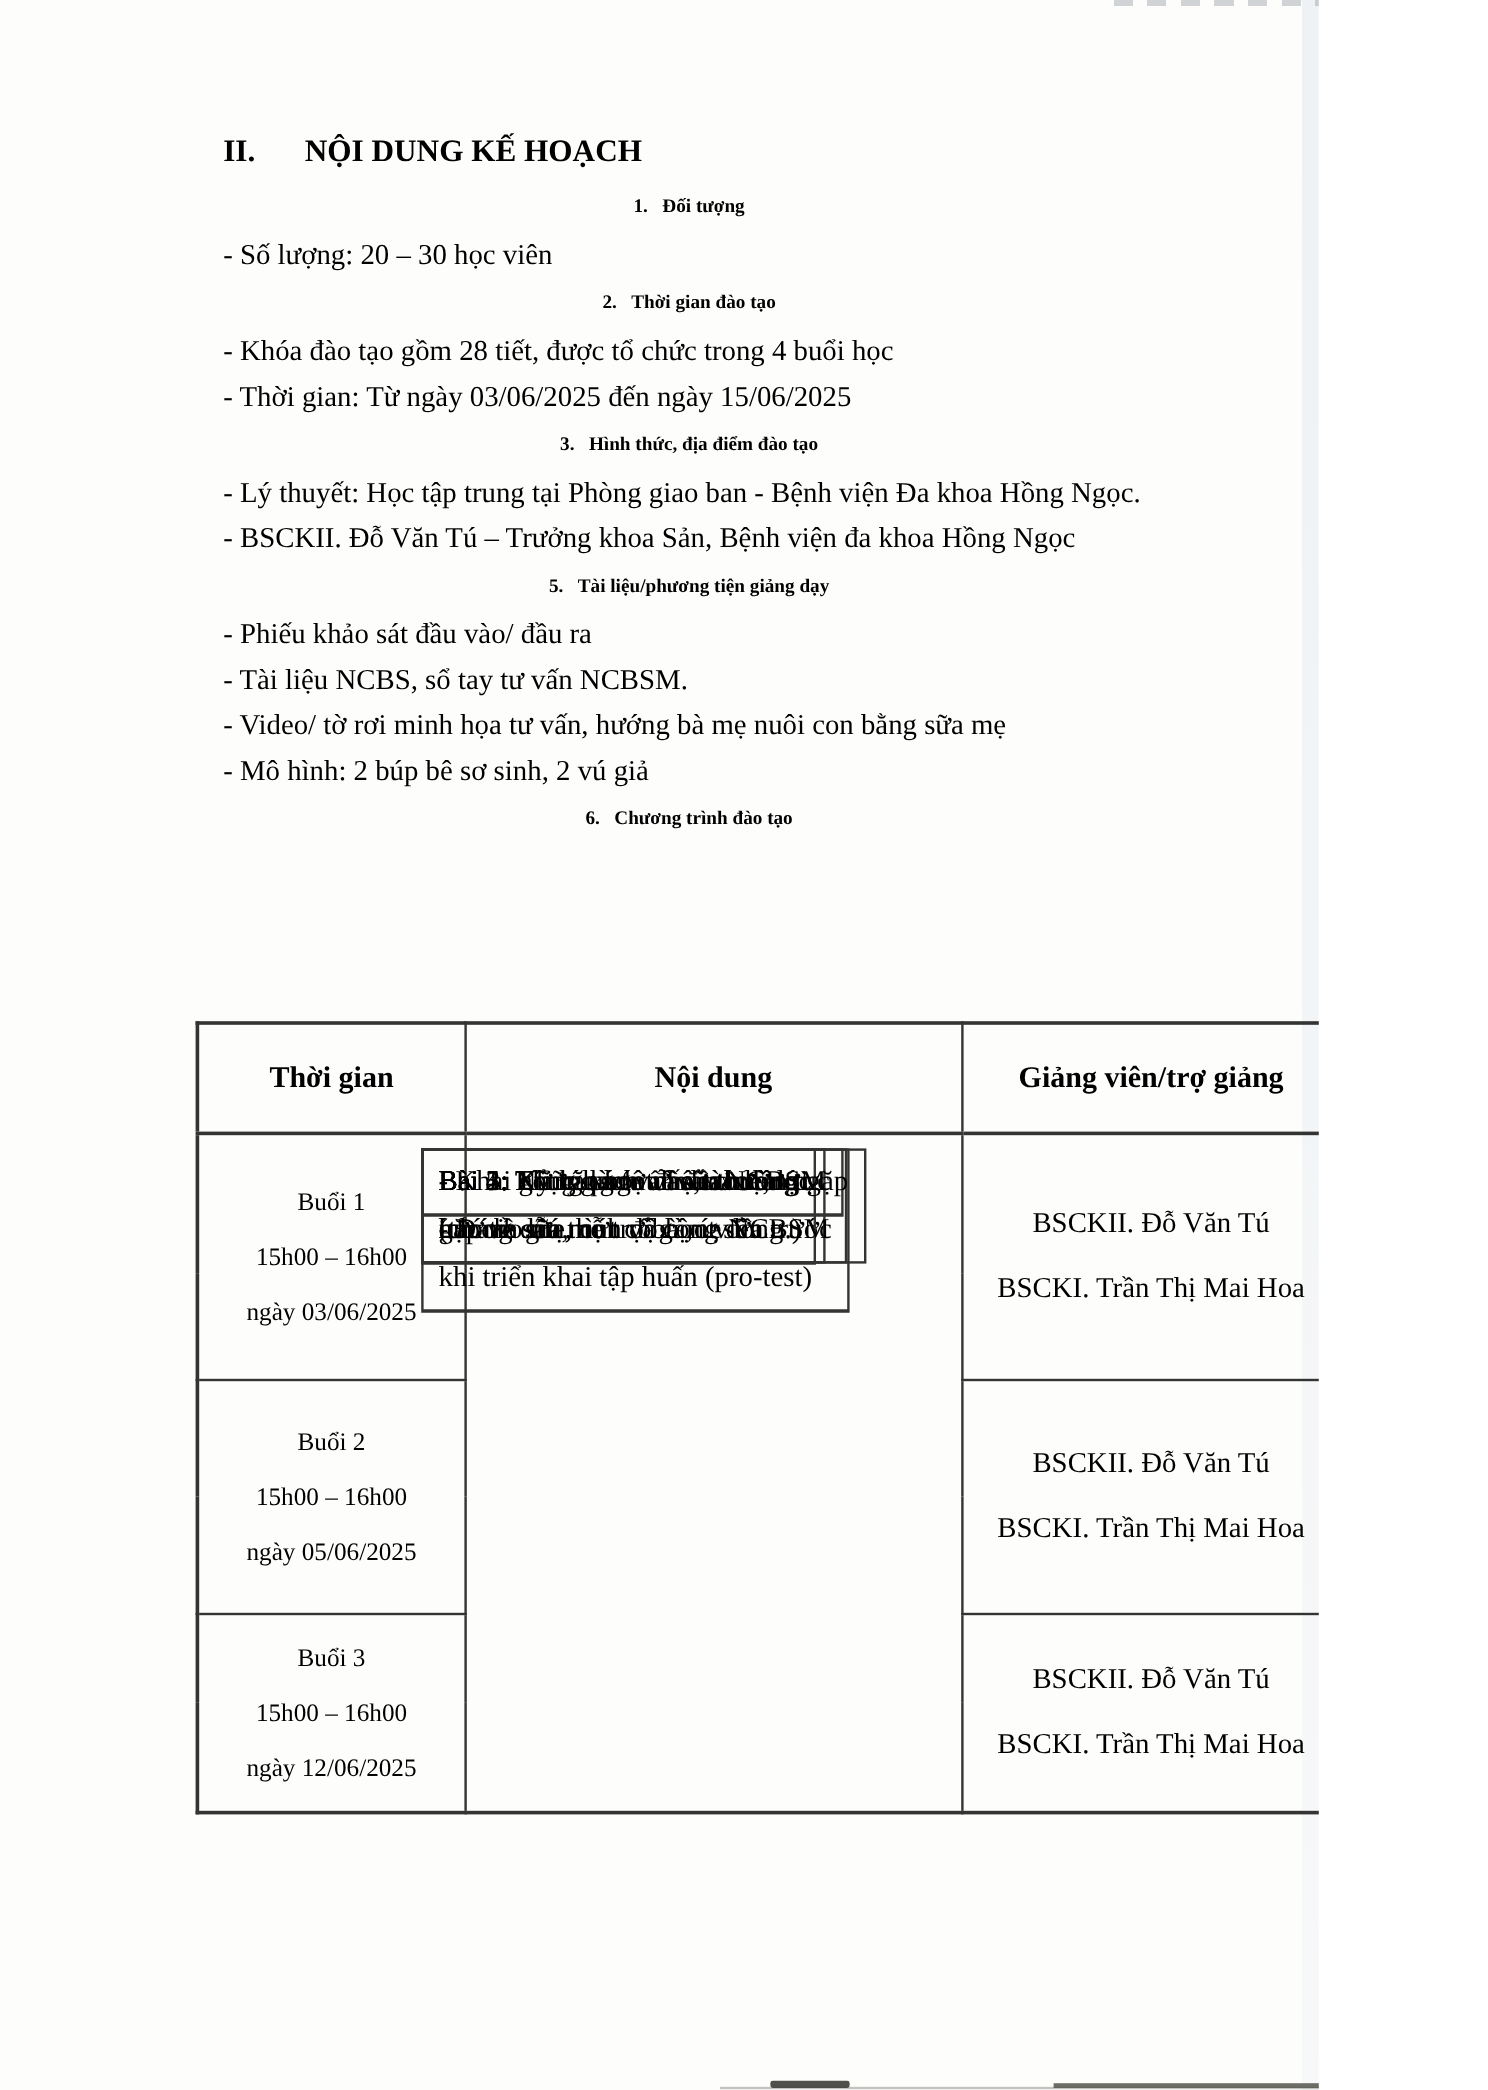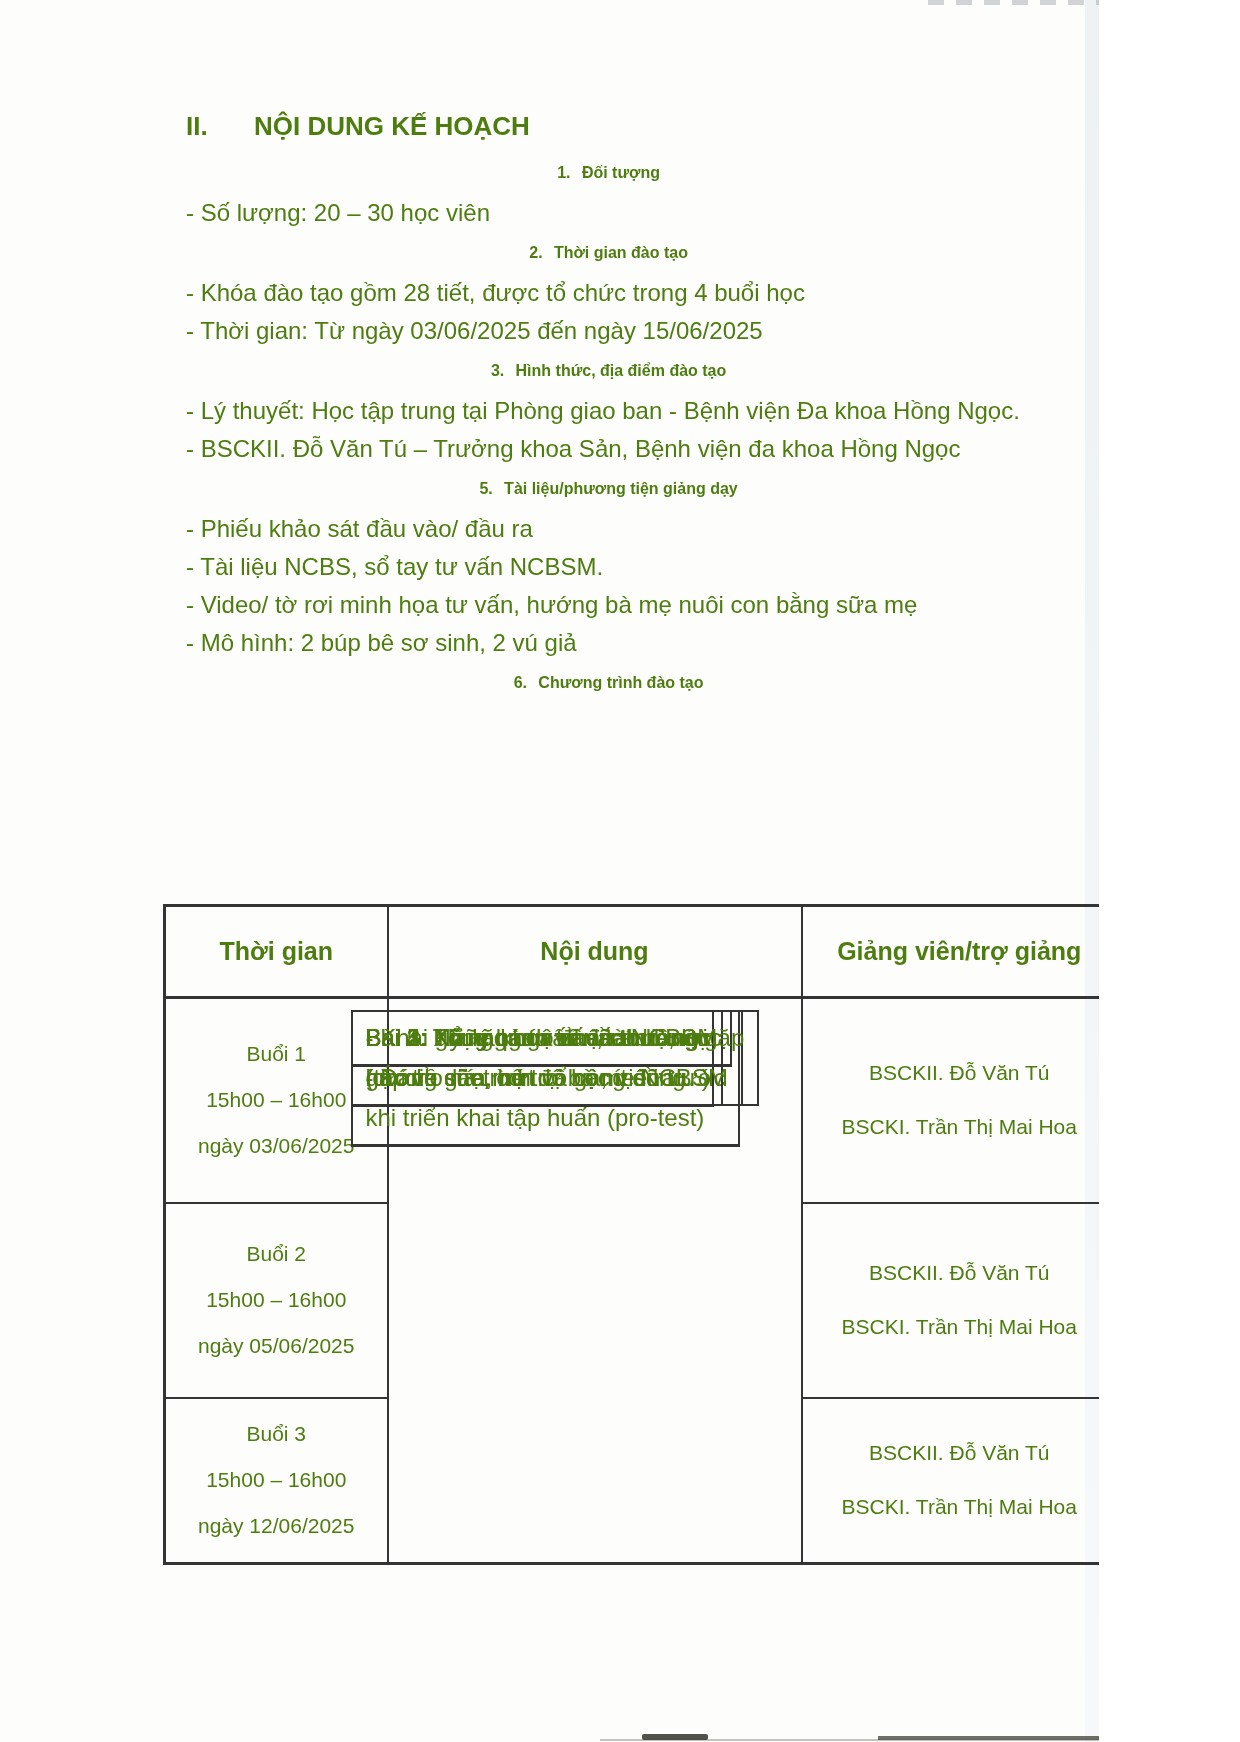--- a/index.html
+++ b/index.html
@@ -1,54 +1,54 @@
 <!DOCTYPE html>
 <html><head>
 <meta charset="utf-8">
 <style>
   * { margin:0; padding:0; box-sizing:border-box; }
   html,body { background:#ffffff; }
   .page {
     position:relative; width:1099px; height:1742px;
     background:#fdfdfc; overflow:hidden;
-    font-family:Liberation Sans, sans-serif;
-    color:#4d7c0f;
+    font-family:Liberation Serif, serif;
+    color:#000000;
   }
   .right-tint { position:absolute; right:0; top:0; width:14px; height:100%;
     background:linear-gradient(180deg, rgba(203,214,228,.30), rgba(203,214,228,.12)); }
   .artifact-top { position:absolute; left:928px; top:0; width:212px; height:5px;
     background:repeating-linear-gradient(90deg,#9aa0a6 0 16px, transparent 16px 28px); opacity:.45; }
   .artifact-bottom-line { position:absolute; left:878px; top:1736px; width:362px; height:4px;
     background:#55554e; opacity:.85; }
   .artifact-bottom-blob { position:absolute; left:642px; top:1734px; width:66px; height:6px;
     background:#3e3e38; border-radius:2px; opacity:.9; }
   .artifact-bottom-faint { position:absolute; left:600px; top:1739px; width:640px; height:2px;
     background:#8a8a82; opacity:.5; }
 
   .content { position:absolute; left:186px; top:104px; }
   .doc-title { font-weight:bold; font-size:26px; height:48px; line-height:44px; white-space:nowrap; }
   .doc-title .tnum { display:inline-block; width:68px; }
   .heading { font-weight:bold; font-size:16px; height:42px; line-height:42px; white-space:nowrap;text-align:center; }
   .hnum { display:inline-block; width:36px; }
   .body-line { font-size:24px; height:38px; line-height:38px; white-space:nowrap; }
 
   table.schedule {
-    position:absolute; left:163px; top:904px; width:953px;
+    position:absolute; left:163px; top:851px; width:953px;
     border-collapse:collapse; table-layout:fixed;
     border:3px solid #343434;
   }
   col.c1 { width:223px; } col.c2 { width:414px; } col.c3 { width:316px; }
   .schedule th, .schedule td { border:2px solid #343434; vertical-align:middle; }
   .schedule thead tr { height:92px; }
   .schedule th { font-size:25px; font-weight:bold; text-align:center; border-bottom-width:3px; }
   td.time { text-align:center; font-size:21px; line-height:46px; }
   td.content { text-align:left; padding:6px 13px; font-size:24px; }
   td.content div { line-height:40px; white-space:nowrap; }
   td.content.subtop { border-bottom-width:3px; }
-  td.trainers { text-align:center; font-size:21px; line-height:54px; }
+  td.trainers { text-align:center; font-size:24px; line-height:54px; }
   tr.r1a { height:116px; } tr.r1b { height:89px; }
   tr.r2a { height:97px; }  tr.r2b { height:98px; }
   tr.r3a { height:74px; }  tr.r3b { height:92px; }
 </style>
 </head>
 <body>
 
 <div class="page">
   <div class="right-tint"></div>
   <div class="artifact-top"></div>

